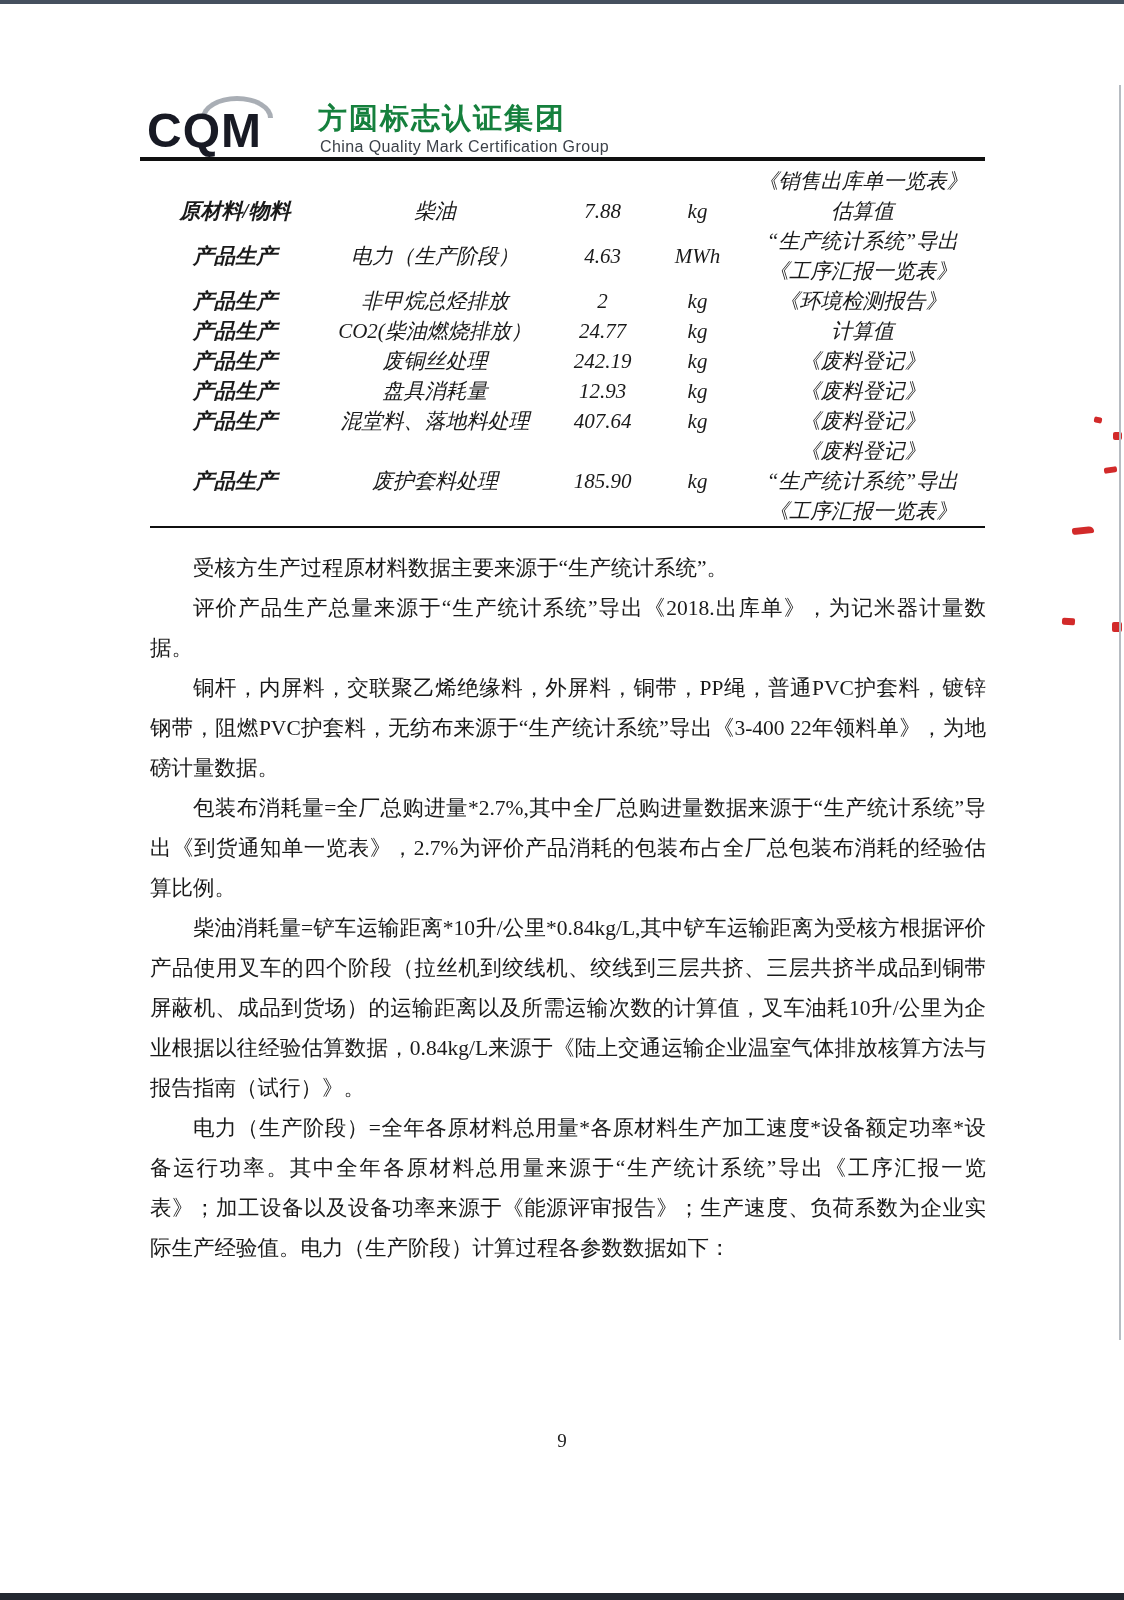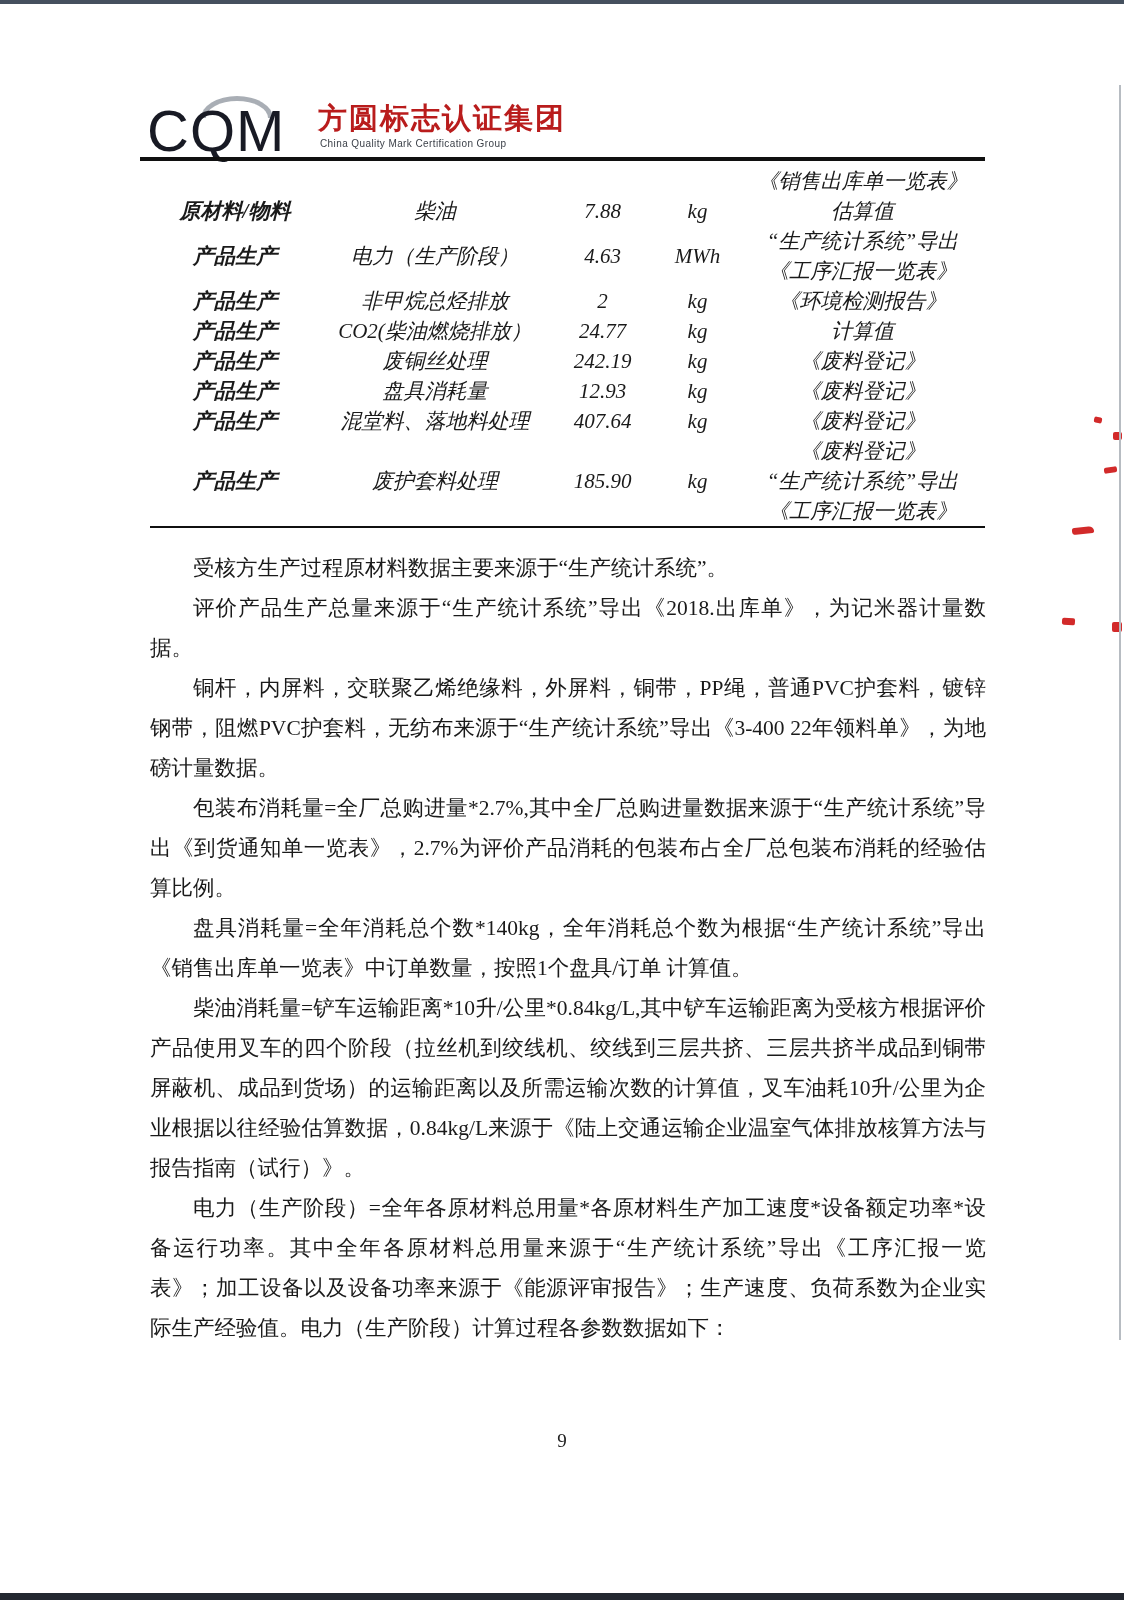--- a/index.html
+++ b/index.html
@@ -16,31 +16,31 @@
 
   
   .logo-arc {
     position:absolute; left:201px; top:96px; width:62px; height:17px;
     border:5px solid #9ba1a9; border-bottom:none;
     border-radius:50% 50% 0 0 / 100% 100% 0 0; opacity:.85;
   }
   .logo-cqm {
     position:absolute; left:147px; top:106px;
     font-family:"Liberation Sans","DejaVu Sans",sans-serif;
-    font-weight:normal; font-size:58px; line-height:50px; letter-spacing:1px; color:#181a24;
+    font-weight:bold; font-size:48px; line-height:50px; letter-spacing:1px; color:#181a24;
   }
   .org-zh {
     position:absolute; left:318px; top:102px;
     font-family:"Liberation Sans","DejaVu Sans",sans-serif;
-    font-weight:bold; font-size:29px; line-height:32px; letter-spacing:2px; color:#b91c1c;
+    font-weight:bold; font-size:29px; line-height:32px; letter-spacing:2px; color:#15803d;
   }
   .org-en {
     position:absolute; left:320px; top:138px;
     font-family:"Liberation Sans","DejaVu Sans",sans-serif;
-    font-size:10px; letter-spacing:.4px; color:#3c4149;
+    font-size:16px; letter-spacing:.4px; color:#3c4149;
   }
   .head-rule { position:absolute; left:140px; top:157px; width:845px; height:4px; background:#101010; }
 
   
   .dtable { position:absolute; left:150px; top:166px; width:835px; border-bottom:2px solid #101010;font-style:italic; }
   .trow { display:flex; align-items:center; font-size:21px; line-height:30px; }
   .c { text-align:center; }
   .c1 { width:170px; font-weight:bold; }
   .c2 { width:230px; }
   .c3 { width:105px; }
@@ -162,21 +162,20 @@
       </div>
     </div>
 
   </div>
 
   <div class="bodytext">
     <p>受核方生产过程原材料数据主要来源于“生产统计系统”。</p>
     <p>评价产品生产总量来源于“生产统计系统”导出《2018.出库单》，为记米器计量数据。</p>
     <p>铜杆，内屏料，交联聚乙烯绝缘料，外屏料，铜带，PP绳，普通PVC护套料，镀锌钢带，阻燃PVC护套料，无纺布来源于“生产统计系统”导出《3-400 22年领料单》，为地磅计量数据。</p>
     <p>包装布消耗量=全厂总购进量*2.7%,其中全厂总购进量数据来源于“生产统计系统”导出《到货通知单一览表》，2.7%为评价产品消耗的包装布占全厂总包装布消耗的经验估算比例。</p>
-    <p>盘具消耗量=全年消耗总个数*140kg，全年消耗总个数为根据“生产统计系统”导出《销售出库单一览表》中订单数量，按照1个盘具/订单 计算值。</p>
     <p>柴油消耗量=铲车运输距离*10升/公里*0.84kg/L,其中铲车运输距离为受核方根据评价产品使用叉车的四个阶段（拉丝机到绞线机、绞线到三层共挤、三层共挤半成品到铜带屏蔽机、成品到货场）的运输距离以及所需运输次数的计算值，叉车油耗10升/公里为企业根据以往经验估算数据，0.84kg/L来源于《陆上交通运输企业温室气体排放核算方法与报告指南（试行）》。</p>
     <p>电力（生产阶段）=全年各原材料总用量*各原材料生产加工速度*设备额定功率*设备运行功率。其中全年各原材料总用量来源于“生产统计系统”导出《工序汇报一览表》；加工设备以及设备功率来源于《能源评审报告》；生产速度、负荷系数为企业实际生产经验值。电力（生产阶段）计算过程各参数数据如下：</p>
   </div>
 
   <div class="page-num">9</div>
 
   <div class="rmark rm1"></div>
   <div class="rmark rm2"></div>
   <div class="rmark rm3"></div>
   <div class="rmark rm4"></div>

